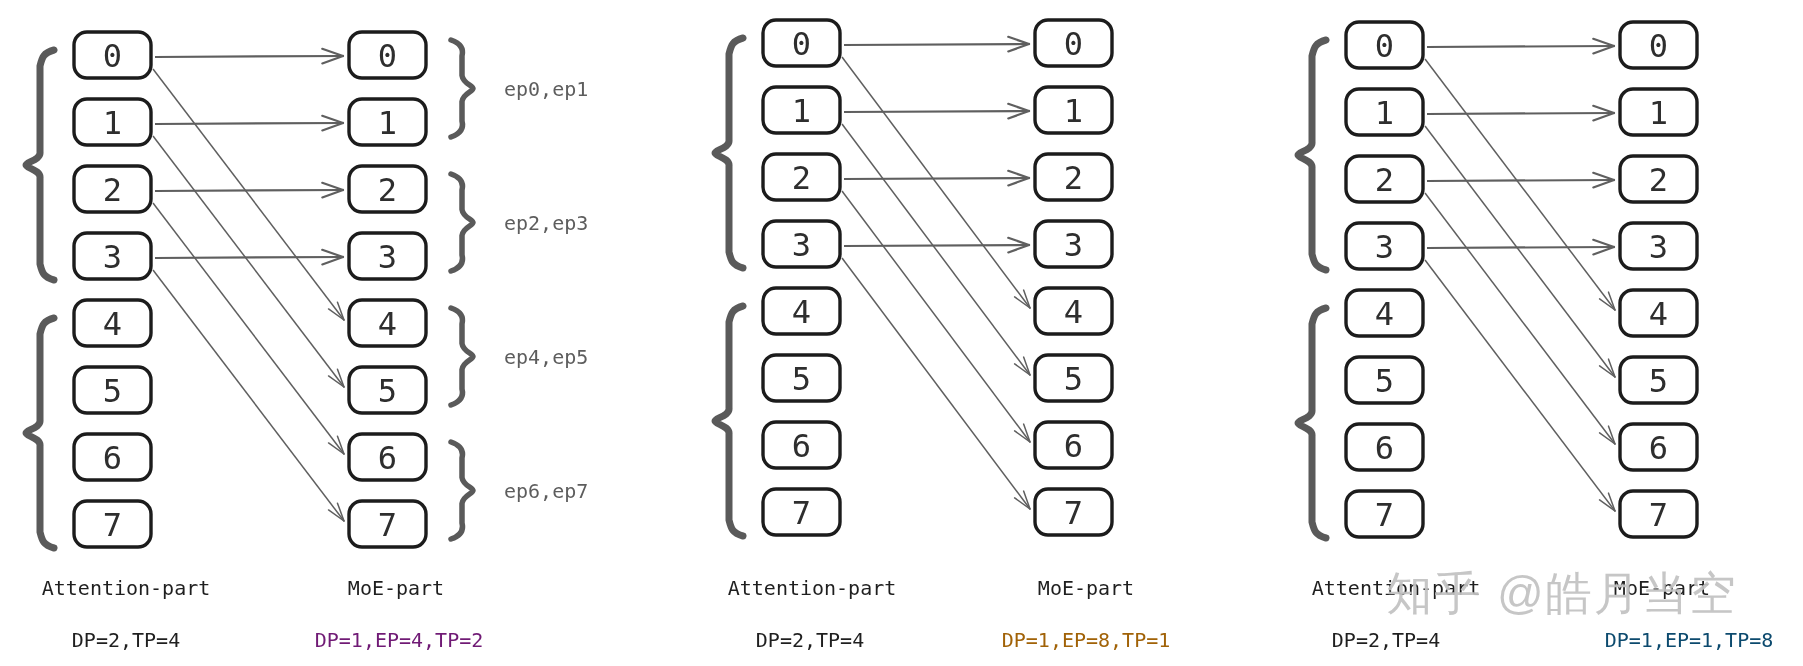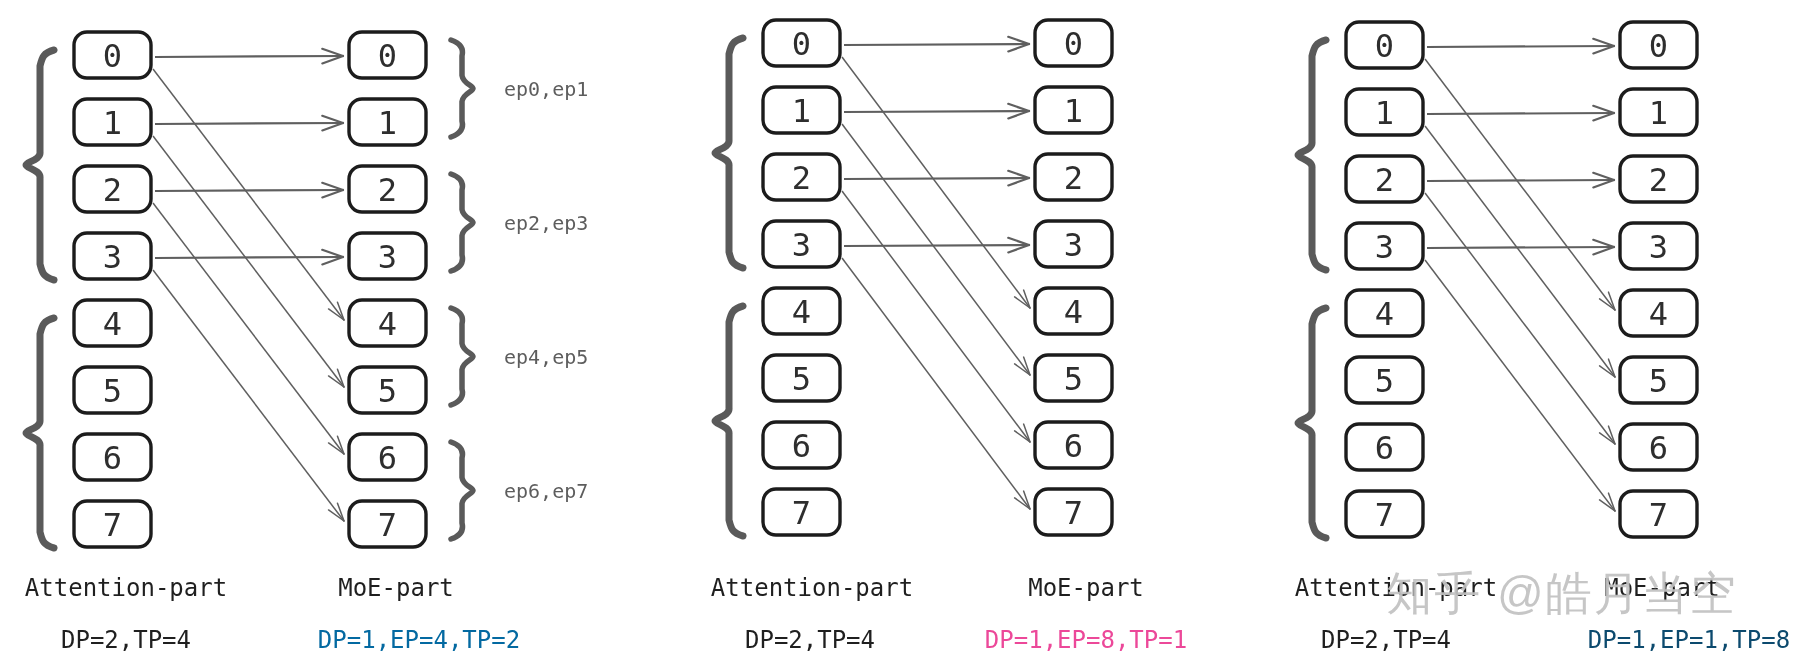--- a/index.html
+++ b/index.html
@@ -7,21 +7,21 @@
     position:relative;
     width:1803px;height:666px;
     background:#ffffff;
     overflow:hidden;
     font-family:"DejaVu Sans Mono","Liberation Mono",monospace;
   }
   #diagram-svg{position:absolute;left:0;top:0;}
   .lbl{
     position:absolute;
     transform:translate(-50%,-50%);
-    font-size:24px;
+    font-size:20px;
     white-space:nowrap;
     color:#1f1f1f;
     letter-spacing:0px;
   }
   #watermark{
     position:absolute;
     transform:translate(-50%,-50%);
     font-family:Liberation Sans, sans-serif;
     font-size:46px;
     letter-spacing:2px;
@@ -263,26 +263,26 @@
       <text x="1658.5" y="381" text-anchor="middle" dominant-baseline="central" fill="#2e2e2e" font-size="32" font-family="&quot;DejaVu Sans Mono&quot;,&quot;Liberation Mono&quot;,monospace">5</text>
       <rect x="1620" y="424" width="77" height="46" rx="13" ry="13" fill="#ffffff" stroke="#1c1c1c" stroke-width="3.4"></rect>
       <text x="1658.5" y="448" text-anchor="middle" dominant-baseline="central" fill="#2e2e2e" font-size="32" font-family="&quot;DejaVu Sans Mono&quot;,&quot;Liberation Mono&quot;,monospace">6</text>
       <rect x="1620" y="491" width="77" height="46" rx="13" ry="13" fill="#ffffff" stroke="#1c1c1c" stroke-width="3.4"></rect>
       <text x="1658.5" y="515" text-anchor="middle" dominant-baseline="central" fill="#2e2e2e" font-size="32" font-family="&quot;DejaVu Sans Mono&quot;,&quot;Liberation Mono&quot;,monospace">7</text>
     </svg>
 
   <div class="lbl" style="left: 126px; top: 588px; color: rgb(31, 31, 31);">Attention-part</div>
   <div class="lbl" style="left: 126px; top: 640px; color: rgb(31, 31, 31);">DP=2,TP=4</div>
   <div class="lbl" style="left: 396px; top: 588px; color: rgb(31, 31, 31);">MoE-part</div>
-  <div class="lbl" style="left: 419px; top: 640px; color: #0369a1;">DP=1,EP=4,TP=2</div>
+  <div class="lbl" style="left: 399px; top: 640px; color: #701a75;">DP=1,EP=4,TP=2</div>
 
   <div class="lbl" style="left: 812px; top: 588px; color: rgb(31, 31, 31);">Attention-part</div>
   <div class="lbl" style="left: 810px; top: 640px; color: rgb(31, 31, 31);">DP=2,TP=4</div>
   <div class="lbl" style="left: 1086px; top: 588px; color: rgb(31, 31, 31);">MoE-part</div>
-  <div class="lbl" style="left: 1086px; top: 640px; color: #ec4899;">DP=1,EP=8,TP=1</div>
+  <div class="lbl" style="left: 1086px; top: 640px; color: #a16207;">DP=1,EP=8,TP=1</div>
 
   <div class="lbl" style="left: 1396px; top: 588px; color: rgb(31, 31, 31);">Attention-part</div>
   <div class="lbl" style="left: 1386px; top: 640px; color: rgb(31, 31, 31);">DP=2,TP=4</div>
   <div class="lbl" style="left: 1662px; top: 588px; color: rgb(31, 31, 31);">MoE-part</div>
   <div class="lbl" style="left: 1689px; top: 640px; color: #0c4a6e;">DP=1,EP=1,TP=8</div>
 
   <div id="watermark" style="left: 1562px; top: 594px; font-size: 46px; color: rgb(194, 194, 194);">知乎 @皓月当空</div>
 </div>
 
 </body></html>

